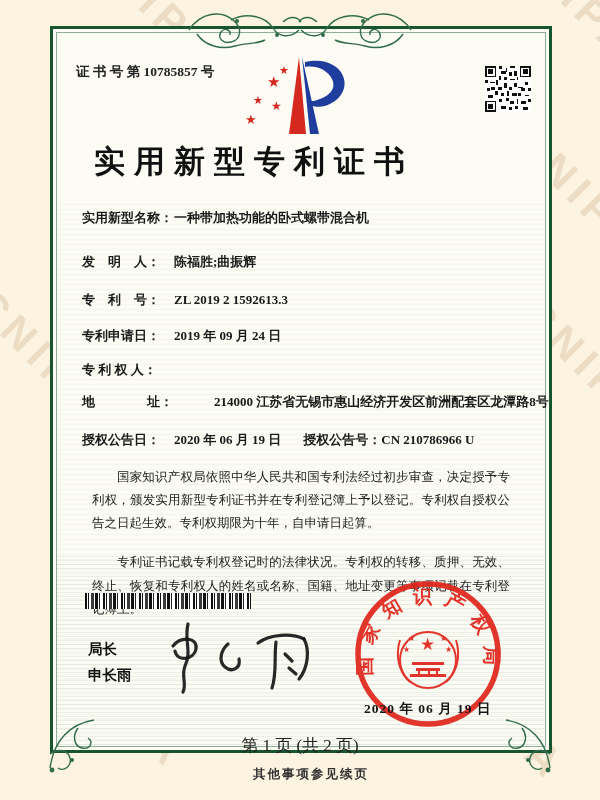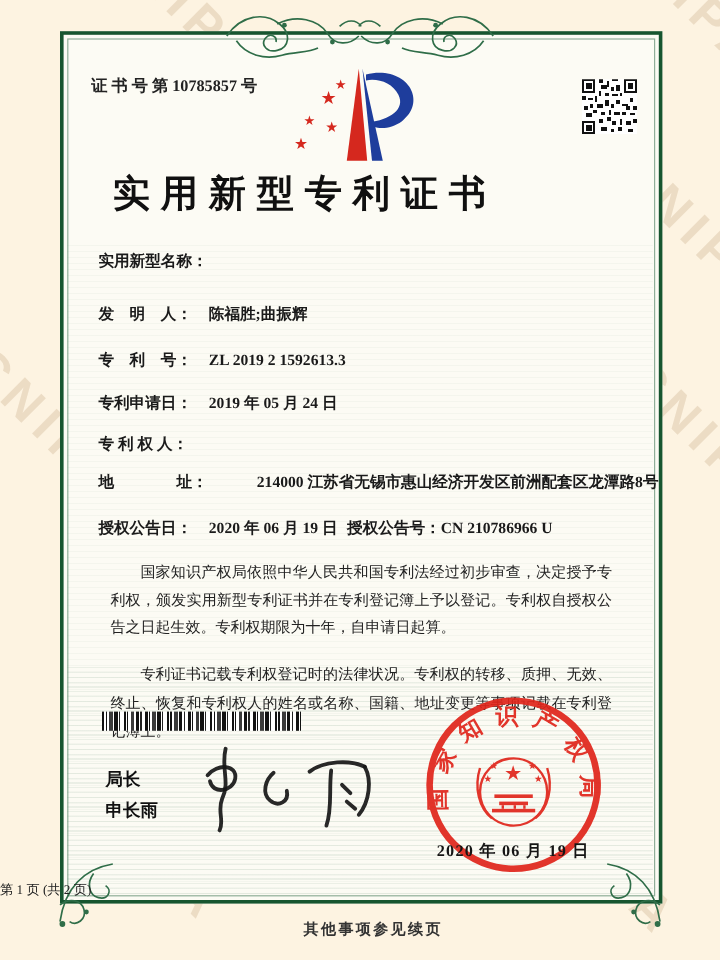--- a/index.html
+++ b/index.html
@@ -28,40 +28,40 @@
   .logo{position:absolute;left:243px;top:54px;}
   .qr{position:absolute;left:485px;top:66px;}
   .title{position:absolute;left:0;top:141px;width:508px;text-align:center;
          font-size:31px;font-weight:bold;letter-spacing:9px;color:#101010;}
   
   .field-row{position:absolute;left:82px;display:flex;align-items:flex-end;
              font-size:13px;font-weight:bold;color:#1a1a1a;line-height:1.6;}
   .field-label{width:92px;flex:0 0 92px;white-space:pre;}
   .field-value{white-space:pre-wrap;}
   .addr .field-value{max-width:350px;margin-left:40px;}
-  .pair2{margin-left:8px;display:flex;}
+  .pair2{margin-left:22px;display:flex;}
   .pair2 .field-label{width:auto;flex:0 0 auto;}
   
   .body-text{position:absolute;left:76px;top:450px;width:450px;font-size:12.5px;
              line-height:1.85;color:#222;text-align:justify;}
   .body-text p{margin:16px;text-indent:2em;}
   
   .barcode{position:absolute;left:85px;top:593px;width:166px;height:16px;
      background:repeating-linear-gradient(90deg,#111 0 2px,#fff 2px 3px,#111 3px 4px,
        #fff 4px 6px,#3a3a3a 6px 9px,#fff 9px 10px,#111 10px 13px,#fff 13px 14px,
        #222 14px 15px,#fff 15px 18px);}
   .sig-title{position:absolute;left:88px;top:640px;font-size:14.5px;font-weight:bold;color:#111;}
   .sig-name{position:absolute;left:88px;top:666px;font-size:14.5px;font-weight:bold;color:#111;text-align:center;}
   .signature{position:absolute;left:158px;top:616px;}
   .signature path{stroke:#161616;stroke-width:3.2;fill:none;stroke-linecap:round;opacity:.92;}
   .seal{position:absolute;left:352px;top:578px;opacity:.92;}
   .seal-date{position:absolute;left:364px;top:700px;font-size:13.5px;font-weight:bold;
              color:#151515;letter-spacing:1px;z-index:5;}
-  .page-info{position:absolute;left:0;top:734px;width:600px;
-             font-size:11px;color:#222;}
+  .page-info{position:absolute;left:0;top:734px;width:600px;text-align:center;
+             font-size:17px;color:#222;}
   .note{position:absolute;left:0;top:766px;width:600px;text-align:center;
         font-size:12.5px;font-weight:bold;color:#333;letter-spacing:2px;padding-left:11px;}
 </style>
 </head>
 <body>
 
 <div class="page">
 
   <span class="wm" style="left:70px;top:-22px">CNIPA</span>
   <span class="wm" style="left:128px;top:72px">CNIPA</span>
@@ -134,32 +134,33 @@
     <path fill="#111" d="M0,22h7v7h-7z"></path>
       <rect x="1" y="23" width="5" height="5" fill="#fff"></rect>
       <rect x="2" y="24" width="3" height="3" fill="#111"></rect>
     <path fill="#111" d="M9,0h2v2h-2z M13,1h1v3h-1z M16,0h3v1h-3z M10,3h3v2h-3z M15,4h2v2h-2z M18,3h2v3h-2z M9,6h1v3h-1z M12,7h2v2h-2z M16,8h3v1h-3z M20,7h1v2h-1z M0,9h2v2h-2z M3,10h3v1h-3z M7,9h1v3h-1z M4,13h2v2h-2z M1,14h2v2h-2z M6,16h2v2h-2z M2,18h3v2h-3z M8,13h3v2h-3z M12,11h2v3h-2z M15,13h2v2h-2z M18,11h2v2h-2z M21,13h3v1h-3z M25,10h2v2h-2z M23,14h2v2h-2z M27,14h2v2h-2z M10,17h2v2h-2z M14,16h1v3h-1z M17,17h3v2h-3z M21,17h2v2h-2z M25,18h3v1h-3z M9,21h2v2h-2z M13,20h2v2h-2z M16,22h2v2h-2z M20,21h1v3h-1z M23,22h3v2h-3z M27,21h2v2h-2z M10,25h3v2h-3z M15,26h2v2h-2z M19,25h2v2h-2z M24,26h3v2h-3z"></path>
   </svg>
 
   <div class="title">实用新型专利证书</div>
 
   <div class="field-row" style="top:208px">
     <span class="field-label">实用新型名称：</span>
+    <span class="field-value">一种带加热功能的卧式螺带混合机</span>
   </div>
   <div class="field-row" style="top:252px">
     <span class="field-label">发　明　人：</span>
     <span class="field-value">陈福胜;曲振辉</span>
   </div>
   <div class="field-row" style="top:290px">
     <span class="field-label">专　利　号：</span>
     <span class="field-value">ZL 2019 2 1592613.3</span>
   </div>
   <div class="field-row" style="top:326px">
     <span class="field-label">专利申请日：</span>
-    <span class="field-value">2019 年 05 月 24 日</span>
+    <span class="field-value">2019 年 09 月 24 日</span>
   </div>
   <div class="field-row" style="top:360px">
     <span class="field-label">专 利 权 人：</span>
   </div>
   <div class="field-row addr" style="top:392px">
     <span class="field-label">地　　　　址：</span>
     <span class="field-value">214000 江苏省无锡市惠山经济开发区前洲配套区龙潭路8号</span>
   </div>
   <div class="field-row" style="top:430px">
     <span class="field-label">授权公告日：</span>

